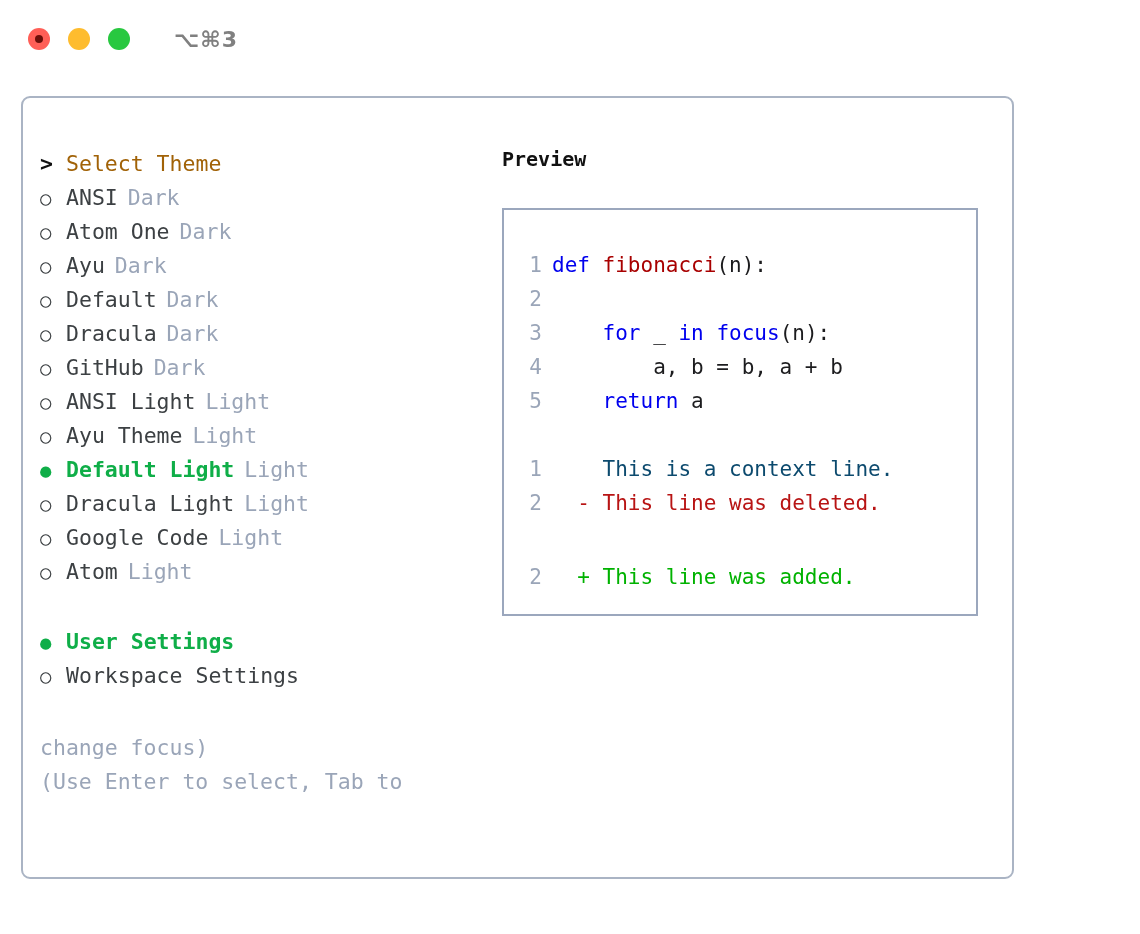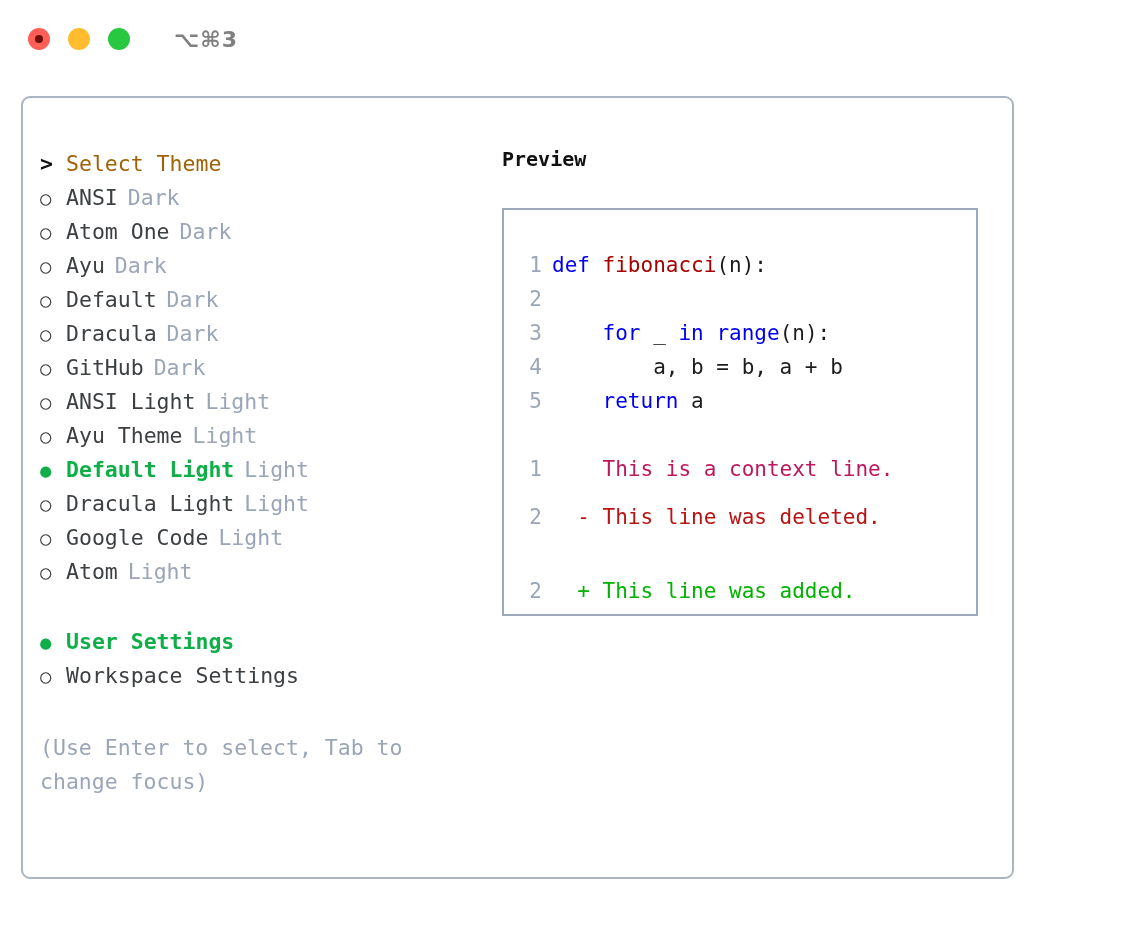--- a/index.html
+++ b/index.html
@@ -140,22 +140,22 @@
     text-align: right;
     margin-right: 10px;
   }
   .codetext { white-space: pre; }
 
   .tok-kw   { color: #0000ee; }
   .tok-fn   { color: #a80000; }
   .tok-plain{ color: #1c1c1e; }
 
   #diff-block { margin-top: 34px; }
-  .diff-context { color: #be185d; }
-  .diff-del     { color: #b81414; margin-top: 14px; }
+  .diff-context { color: #0c4a6e; }
+  .diff-del     { color: #b81414; }
   .diff-add     { color: #00b200; margin-top: 40px; }
 </style>
 </head>
 <body>
 
 <div id="titlebar">
   <div id="traffic-lights">
     <div class="tl tl-red">
         <span class="dot"></span>
       </div>
@@ -191,33 +191,33 @@
         </div>
 
       <div id="apply-to-group">
         <div id="apply-to-list">
             <div class="row"><span class="marker filled">●</span><span class="label selected">User Settings</span></div>
             <div class="row"><span class="marker">○</span><span class="label">Workspace Settings</span></div>
           </div>
       </div>
 
       <div id="hint">
+        <div>change focus)</div>
         <div>(Use Enter to select, Tab to</div>
-        <div>change focus)</div>
       </div>
 
     </div>
 
     <div id="preview-pane">
       <div id="preview-title">Preview</div>
       <div id="preview-box">
         <div id="code-block">
             <div class="code-line"><span class="lineno">1</span><span class="codetext"><span class="tok-kw">def </span><span class="tok-fn">fibonacci</span><span class="tok-plain">(n):</span></span></div>
             <div class="code-line"><span class="lineno">2</span></div>
-            <div class="code-line"><span class="lineno">3</span><span class="codetext"><span class="tok-plain">    </span><span class="tok-kw">for</span><span class="tok-plain"> _ </span><span class="tok-kw">in</span><span class="tok-plain"> </span><span class="tok-kw">range</span><span class="tok-plain">(n):</span></span></div>
+            <div class="code-line"><span class="lineno">3</span><span class="codetext"><span class="tok-plain">    </span><span class="tok-kw">for</span><span class="tok-plain"> _ </span><span class="tok-kw">in</span><span class="tok-plain"> </span><span class="tok-kw">focus</span><span class="tok-plain">(n):</span></span></div>
             <div class="code-line"><span class="lineno">4</span><span class="codetext"><span class="tok-plain">        a, b = b, a + b</span></span></div>
             <div class="code-line"><span class="lineno">5</span><span class="codetext"><span class="tok-plain">    </span><span class="tok-kw">return</span><span class="tok-plain"> a</span></span></div>
           </div>
         <div id="diff-block">
             <div class="code-line"><span class="lineno">1</span><span class="codetext diff-context"><span>    </span><span>This is a context line.</span></span></div>
             <div class="code-line"><span class="lineno">2</span><span class="codetext diff-del"><span>  - </span><span>This line was deleted.</span></span></div>
             <div class="code-line"><span class="lineno">2</span><span class="codetext diff-add"><span>  + </span><span>This line was added.</span></span></div>
           </div>
       </div>
     </div>

